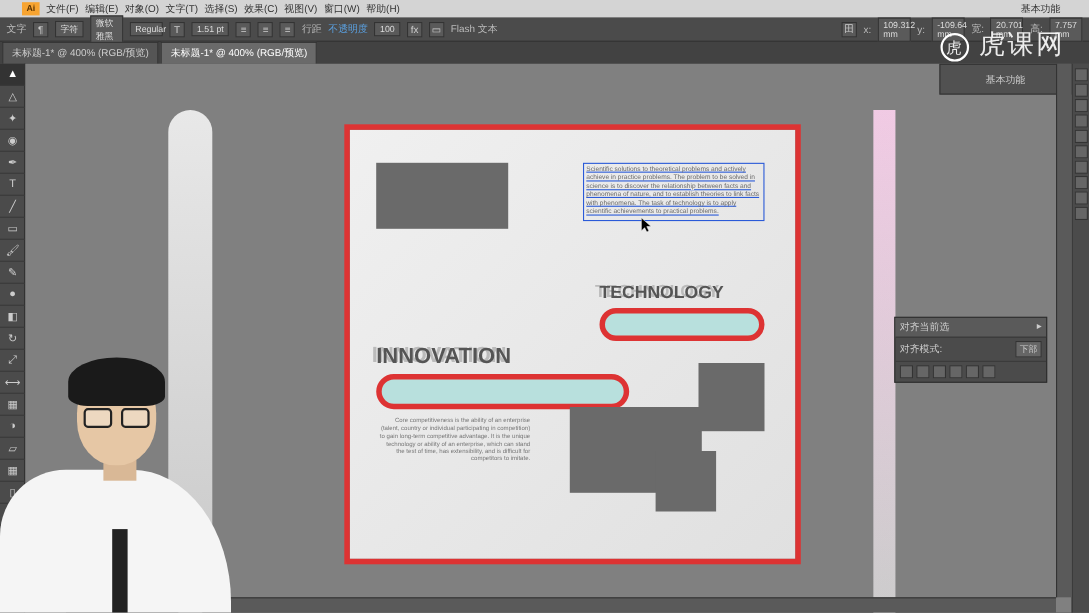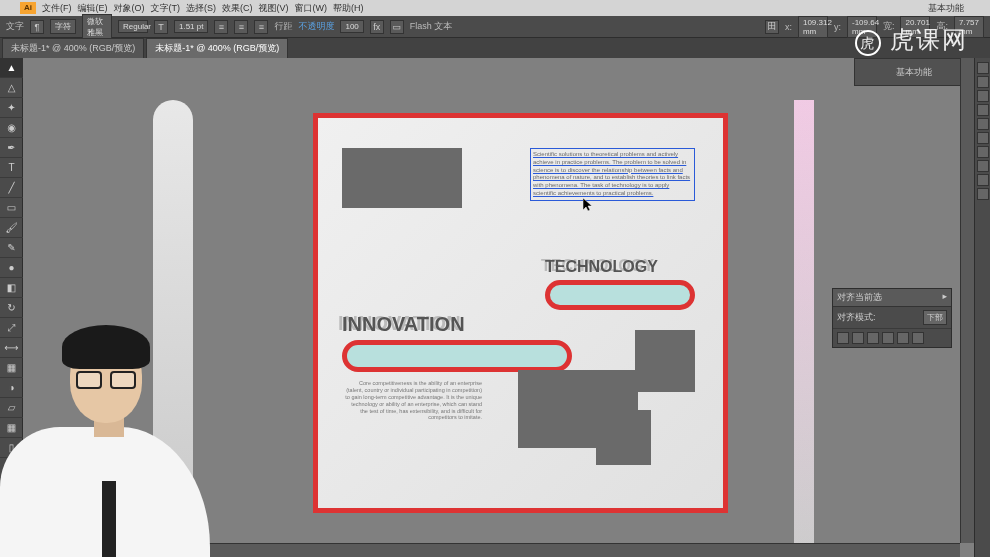--- a/index.html
+++ b/index.html
@@ -25,21 +25,21 @@
 .toolbar .tool { width: 23px; height: 20px; display: flex; align-items: center; justify-content: center; color: #ccc; font-size: 10px; cursor: pointer; border-bottom: 1px solid #3a3a3a; }
 .toolbar .tool.active { background: #333; color: #fff; }
 
 .rightdock { position: absolute; top: 58px; right: 0; width: 16px; bottom: 0; background: #4b4b4b; border-left: 1px solid #2d2d2d; display: flex; flex-direction: column; gap: 2px; padding-top: 4px; align-items: center; }
 .rightdock .icon { width: 12px; height: 12px; background: #666; border: 1px solid #333; }
 
 .panel-top { position: absolute; top: 0; right: 0; width: 120px; height: 28px; background: rgba(75,75,75,.9); display: flex; align-items: center; justify-content: center; color: #ccc; font-size: 9px; border: 1px solid #333; }
 
 .watermark { position: absolute; top: 24px; right: 22px; color: rgba(255,255,255,.9); font-size: 24px; font-weight: 400; letter-spacing: 2px; pointer-events: none; z-index: 50; font-family: sans-serif; }
 
-.floating-panel { position: absolute; top: 230px; right: 22px; width: 120px; background: #4b4b4b; border: 1px solid #2d2d2d; font-size: 9px; color: #ccc; }
+.floating-panel { position: absolute; top: 230px; right: 22px; width: 139px; background: #4b4b4b; border: 1px solid #2d2d2d; font-size: 9px; color: #ccc; }
 .floating-panel .hdr { background: #5a5a5a; padding: 2px 4px; display: flex; justify-content: space-between; border-bottom: 1px solid #333; }
 .floating-panel .row { padding: 3px 4px; display: flex; align-items: center; gap: 4px; border-bottom: 1px solid #3a3a3a; }
 .floating-panel .sel { background: #666; border: 1px solid #333; padding: 1px 3px; font-size: 8px; }
 .floating-panel .icons { display: flex; gap: 3px; padding: 3px 4px; }
 .floating-panel .icons .ic { width: 12px; height: 12px; background: #666; border: 1px solid #333; }
 
 .canvas-left { position: absolute; top: 42px; left: 130px; width: 40px; height: 460px; background: linear-gradient(#e8e8e8,#c8c8c8); border-radius: 20px; }
 
 .canvas-right { position: absolute; top: 42px; right: 160px; width: 20px; height: 460px; background: linear-gradient(#eee,#ccc); }
 .canvas-right::before { content:""; position:absolute; inset:0; background: linear-gradient(#f0a,#ccc); opacity:.15; }

